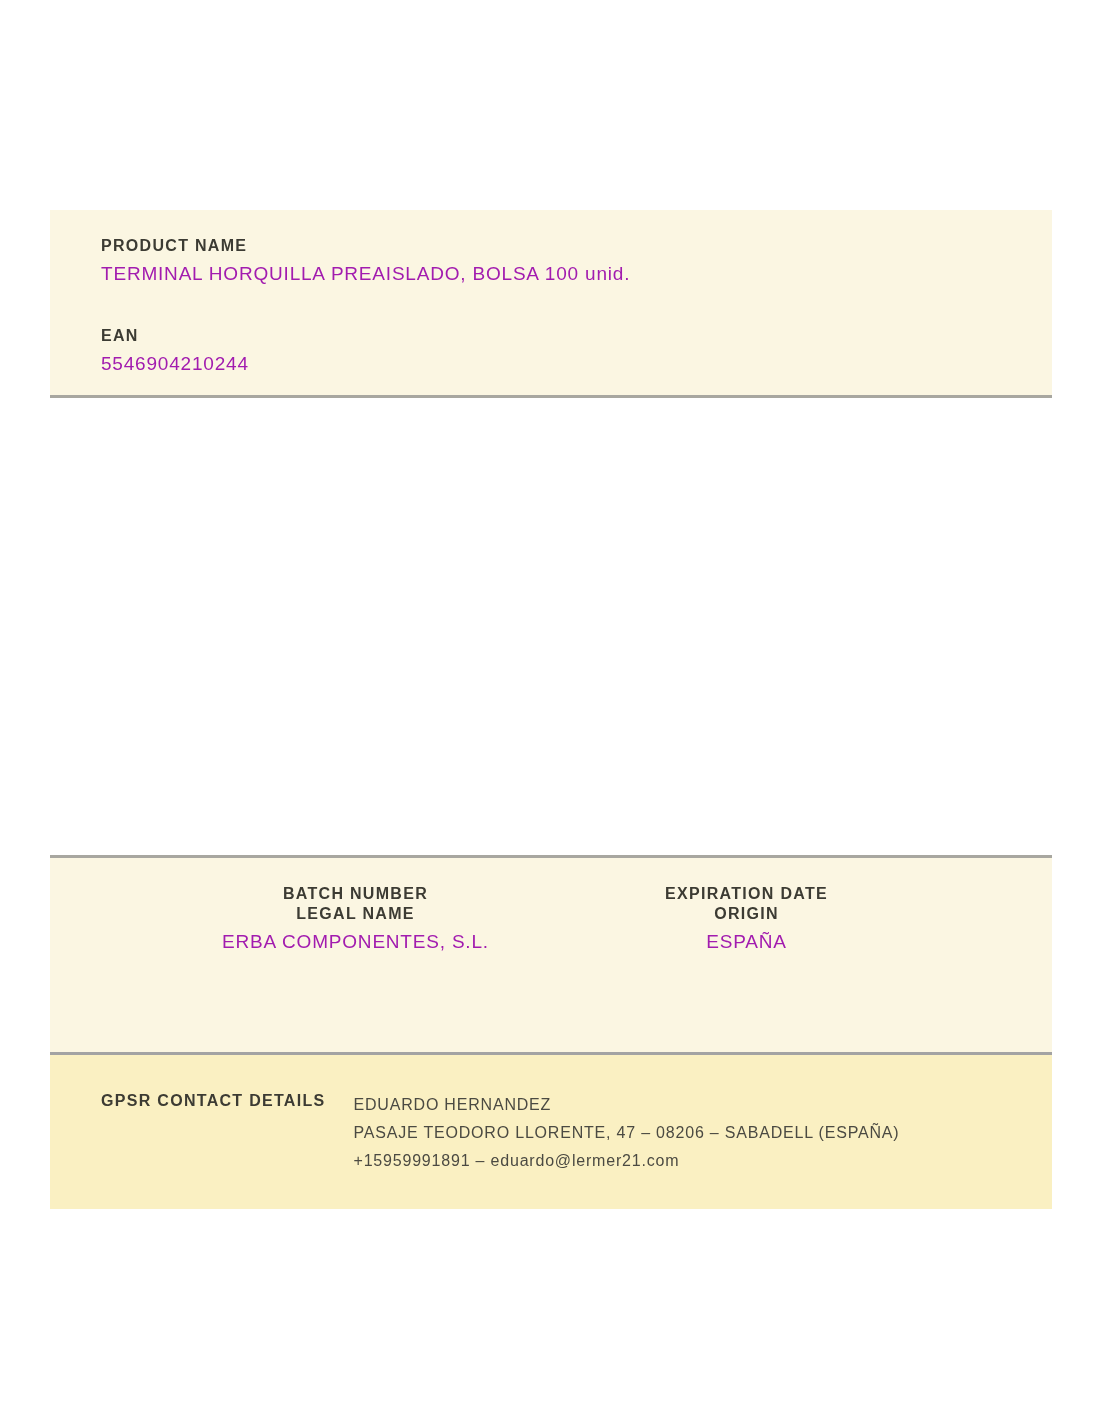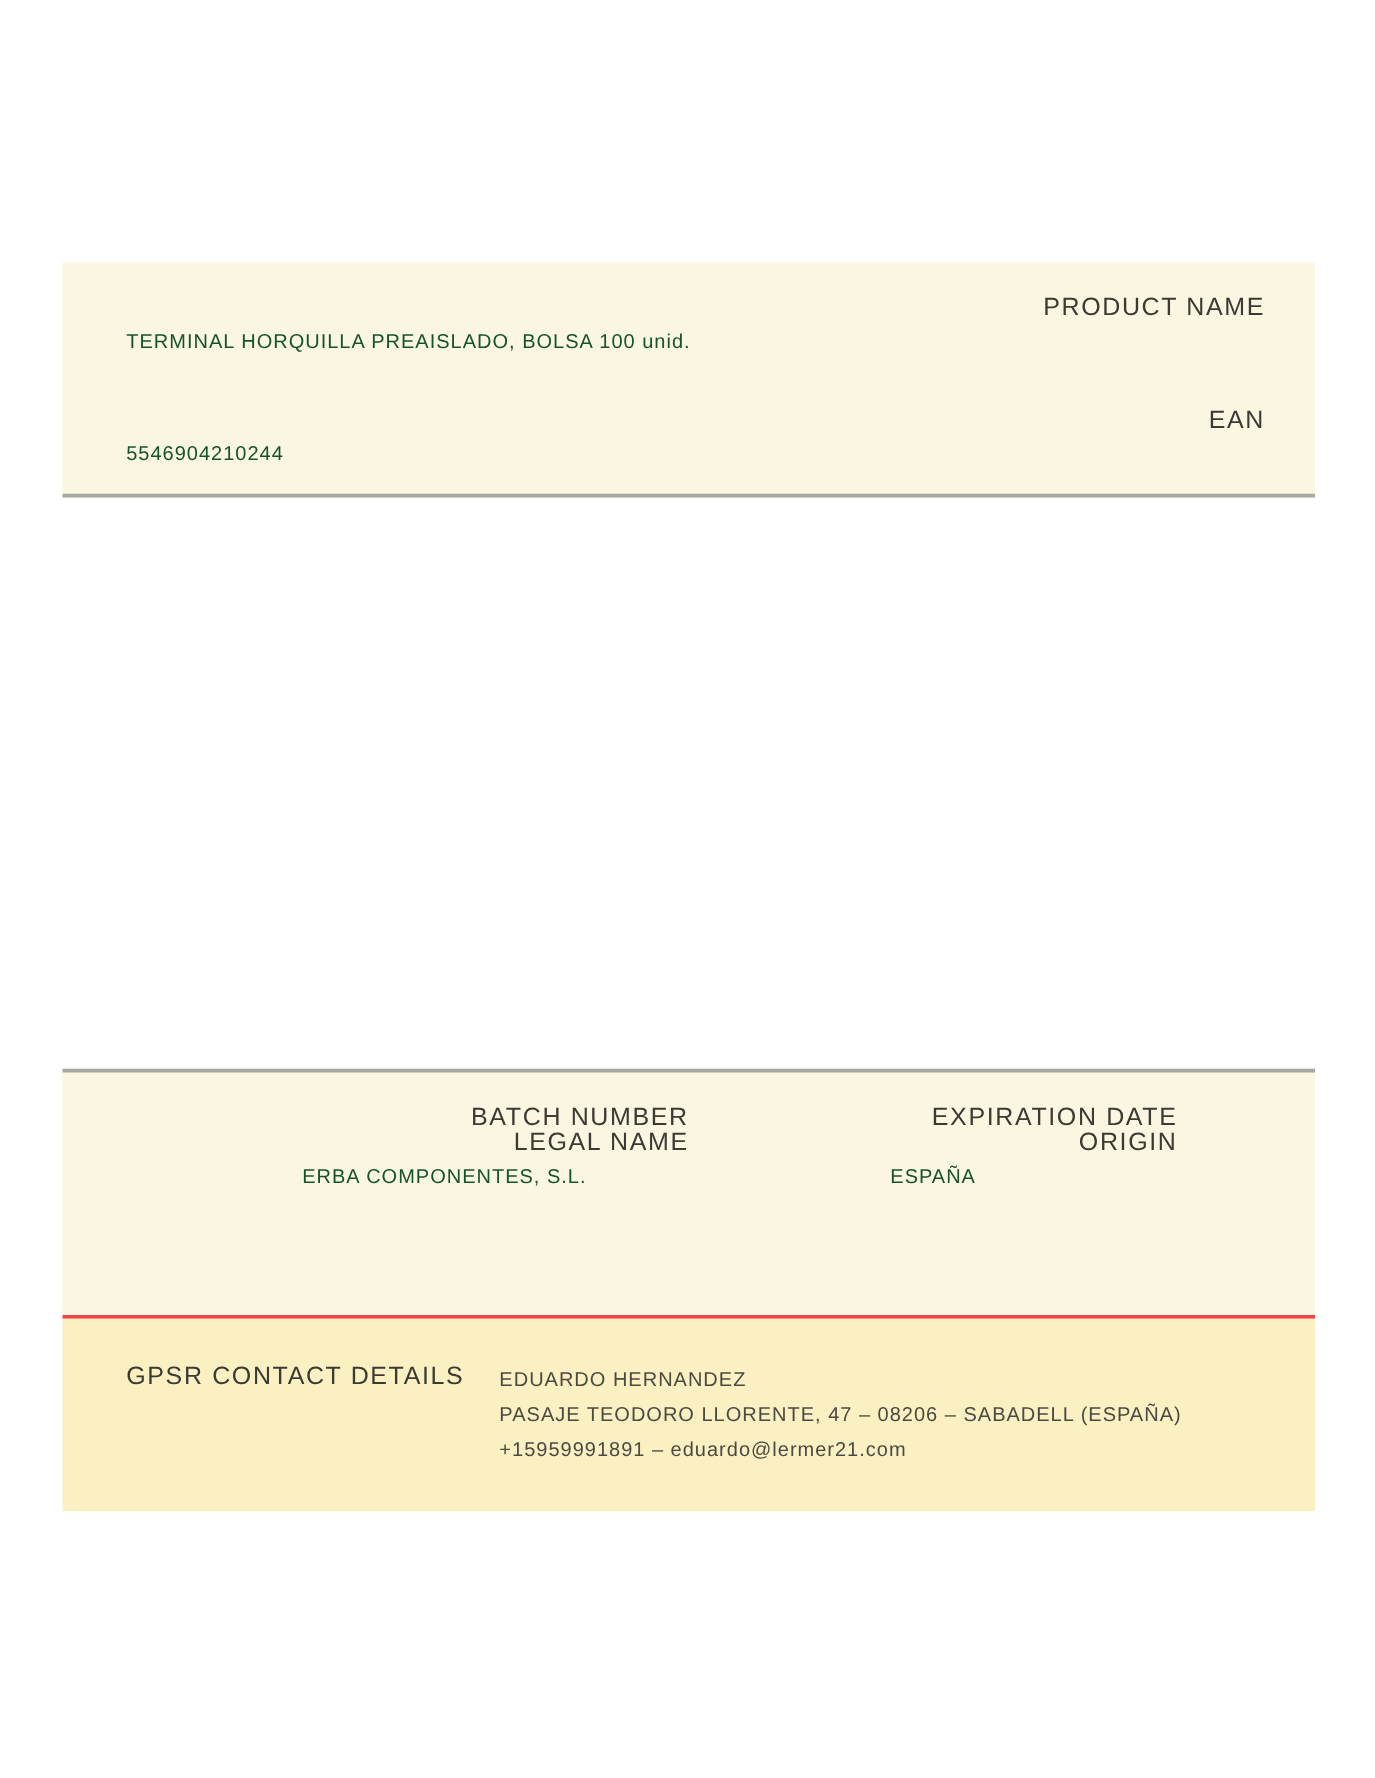--- a/index.html
+++ b/index.html
@@ -31,21 +31,21 @@
     border-bottom: 3px solid #A8A7A0;
     padding: 26px 40px 0 51px;
   }
 
   
   .panel-mid {
     top: 855px;
     height: 200px;
     background: #FBF6E2;
     border-top: 3px solid #A8A7A0;
-    border-bottom: 3px solid #ef4444;
+    border-bottom: 3px solid #a3a3a3;
     padding: 26px 10% 0 10%;
   }
 
   .grid-row {
     display: flex;
     width: 100%;
   }
   .grid-row .cell {
     flex: 1 1 50%;
     text-align: center;
@@ -66,32 +66,31 @@
   .gpsr-label-wrap { flex: 0 0 auto; }
   .gpsr-contact {
     flex: 1 1 auto;
   }
   .gpsr-contact .contact-line {
     line-height: 28px;
   }
 
   
   .label {
-    font-size: 20px;
-    font-weight: normal;
+    font-size: 16px;
+    font-weight: bold;
     color: #3C3B33;
     letter-spacing: 1.3px;
     line-height: 20px;
-    text-align: right;
   }
 
   .value {
-    font-size: 16px;
+    font-size: 19px;
     font-weight: normal;
-    color: #14532d;
+    color: #a21caf;
     letter-spacing: 0.8px;
     line-height: 20px;
     margin-top: 8px;
   }
 
   .field-ean { margin-top: 42px; }
 
   .contact-line {
     font-size: 16px;
     font-weight: normal;

